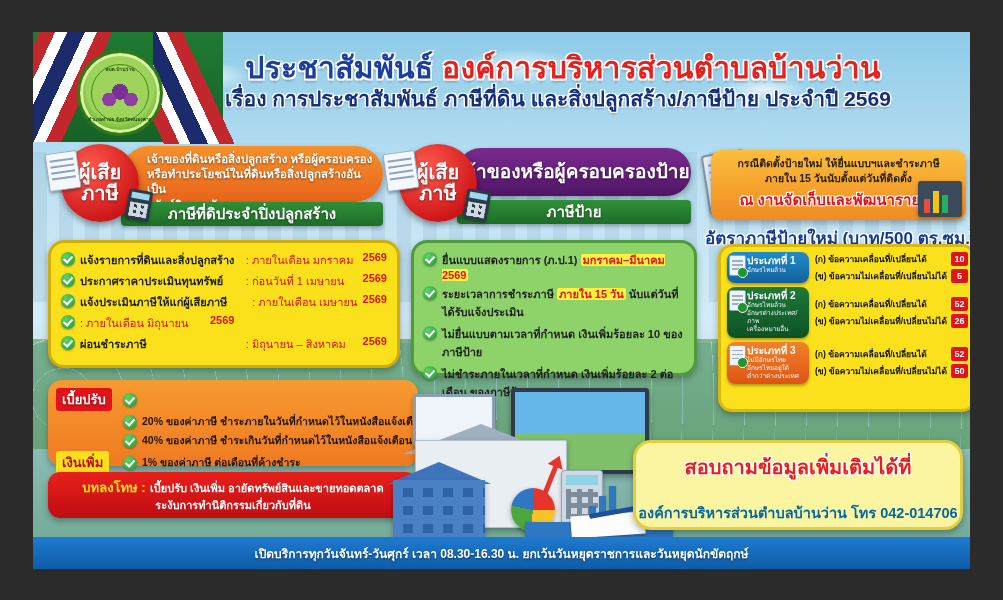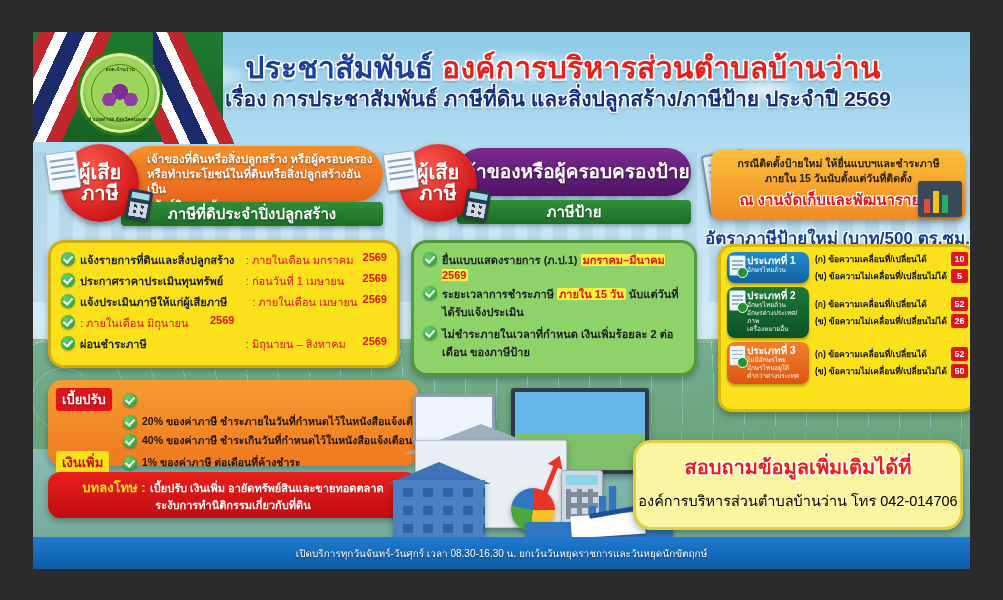--- a/index.html
+++ b/index.html
@@ -158,27 +158,27 @@
   .lawbar .k{font-size:13px;font-weight:bold;color:#fbe11c;}
   .lawbar .v{font-size:11px;font-weight:bold;color:#fff;line-height:1.35;}
 
   
   .contact{position:absolute;left:600px;top:408px;width:330px;height:90px;border-radius:18px;
      background:#fbf4a0;border:3px solid #e2cf3f;box-shadow:0 3px 7px rgba(0,0,0,.3);
      box-sizing:border-box;text-align:center;padding-top:8px;}
   .contact .c1{font-size:20px;font-weight:bold;color:#e8201b;
      text-shadow:-1.2px -1.2px 0 #fff,1.2px -1.2px 0 #fff,-1.2px 1.2px 0 #fff,1.2px 1.2px 0 #fff;}
   .contact .c2{font-size:14.5px;font-weight:bold;color:#15307e;margin-top:5px;}
-  .contact .c3{font-size:14.5px;font-weight:normal;color:#000000;margin-top:6px;}
+  .contact .c3{font-size:14.5px;font-weight:bold;color:#0369a1;margin-top:18px;}
 
   
   .bottombar{position:absolute;left:0;bottom:0;width:100%;height:32px;
      background:linear-gradient(#1f7bd0,#0e5ca8);display:flex;align-items:center;
      justify-content:center;}
-  .bottombar span{font-size:10px;font-weight:normal;color:#fff;white-space:nowrap;
+  .bottombar span{font-size:12px;font-weight:bold;color:#fff;white-space:nowrap;
      text-shadow:0 1px 2px rgba(0,0,0,.5);}
 
   
   .illus{position:absolute;left:360px;top:352px;width:300px;height:170px;}
   .board{position:absolute;background:#eef4f9;border:3px solid #8a9fb2;border-radius:3px;
      box-shadow:0 3px 5px rgba(0,0,0,.3);}
   .board:after{content:"";position:absolute;left:46%;top:100%;width:7px;height:34px;background:#8a9fb2;}
   .tvboard{position:absolute;left:118px;top:4px;width:130px;height:78px;border:4px solid #2f3b48;
      border-radius:3px;background:linear-gradient(#64b7e8 0 52%,#7fc06a 52% 100%);
      box-shadow:0 3px 6px rgba(0,0,0,.35);}
@@ -341,20 +341,24 @@
         <div class="row" style="margin-bottom: 4px;">
           <div class="chk"></div>
           <div class="lbl" style="white-space: normal;"><span>ยื่นแบบแสดงรายการ (ภ.ป.1) </span><span class="hl">มกราคม–มีนาคม 2569</span></div>
         </div>
         <div class="row" style="margin-bottom: 4px;">
           <div class="chk"></div>
           <div class="lbl" style="white-space: normal;"><span>ระยะเวลาการชำระภาษี </span><span class="hl">ภายใน 15 วัน</span><span> นับแต่วันที่ได้รับแจ้งประเมิน</span></div>
         </div>
         <div class="row" style="margin-bottom: 4px;">
           <div class="chk"></div>
+          <div class="lbl" style="white-space: normal;"><span>ไม่ยื่นแบบตามเวลาที่กำหนด เงินเพิ่มร้อยละ 10 ของภาษีป้าย </span></div>
+        </div>
+        <div class="row" style="margin-bottom: 4px;">
+          <div class="chk"></div>
           <div class="lbl" style="white-space: normal;"><span>ไม่ชำระภายในเวลาที่กำหนด เงินเพิ่มร้อยละ 2 ต่อเดือน ของภาษีป้าย </span></div>
         </div>
       </div>
   </div>
 
   <div class="ratecard">
     <div id="rate-rows">
         <div class="rrow">
           <div class="tcell t1">
             <div class="clip">

